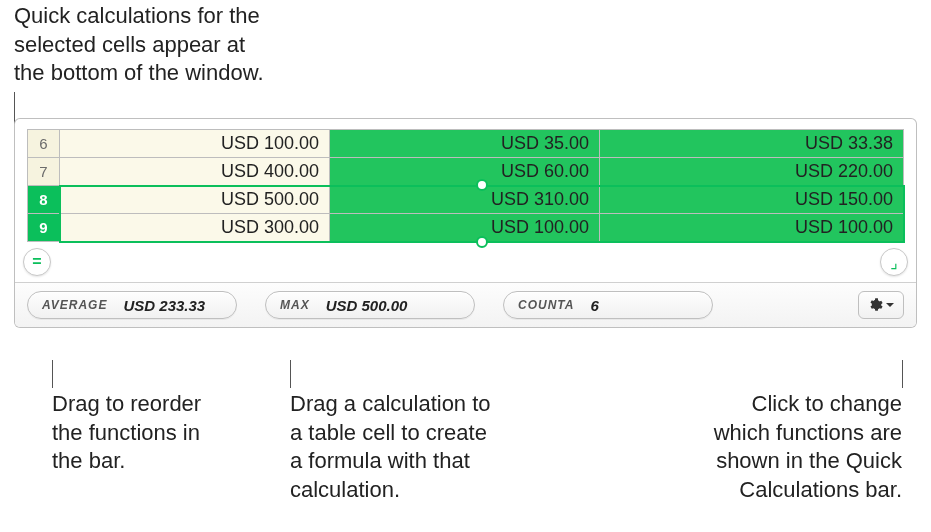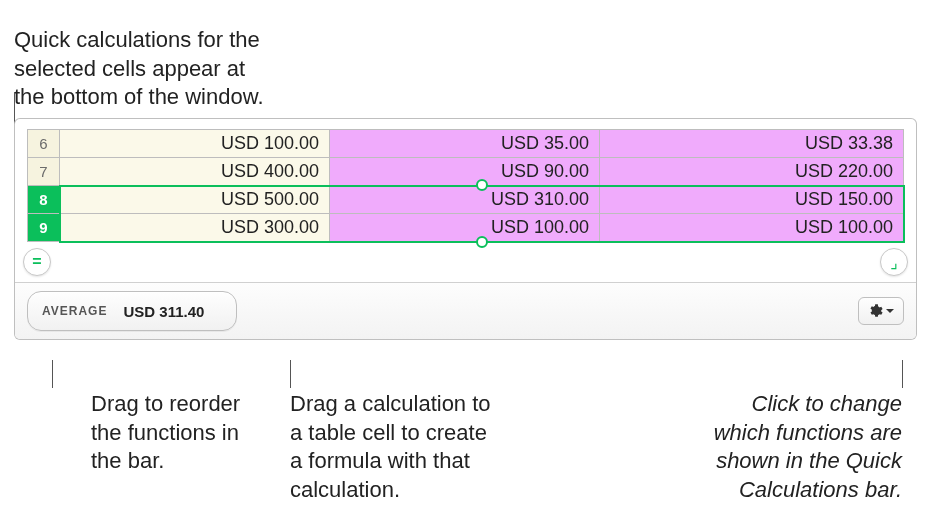--- a/index.html
+++ b/index.html
@@ -49,21 +49,21 @@
   col.c1 { width: 270px; }
   col.c2 { width: 270px; }
   col.c3 { }
   td {
     border: 1px solid #bdbdbd;
     height: 28px;
     padding: 0 10px;
     text-align: right;
     font-size: 18px;
     color: #222;
-    background: #f0abfc;
+    background: #22c55e;
   }
   td.rowhdr {
     width: 32px;
     text-align: center;
     padding: 0;
     font-size: 15px;
     color: #6b6b6b;
     background: #f6f3df;
     border-right: 1px solid #bdbdbd;
   }
@@ -101,32 +101,33 @@
   .corner-btn.rb { right: 8px; bottom: 6px; color: #0bbf5b; }
   .calc-bar {
     border-top: 1px solid #d0d0d0;
     background: linear-gradient(#fdfdfd, #f3f3f3);
     display: flex;
     align-items: center;
     padding: 8px 12px;
     gap: 28px;
   }
   .pill {
-    height: 40px;
+    height: 28px;
     border: 1px solid #bfbfbf;
     border-radius: 14px;
     background: linear-gradient(#fefefe, #f1f1f1);
     display: flex;
     align-items: center;
     padding: 0 30px 0 14px;
     gap: 16px;
     font-size: 14px;
     color: #333;
     box-shadow: inset 0 1px 0 #fff, 0 1px 0 rgba(0,0,0,0.05);
     min-width: 210px;
+    font-style: italic;
   }
   .pill .label {
     font-size: 12px;
     letter-spacing: 1px;
     color: #555;
     font-weight: 600;
   }
   .pill .val {
     font-size: 15px;
     font-weight: 700;
@@ -156,21 +157,21 @@
     position: absolute;
     width: 1px;
     background: #555;
   }
   .cb.right { text-align: right; }
 </style>
 </head>
 <body>
 
 <div class="callout-top">
-  <div style="white-space:pre-line;margin-top:24px;">Quick calculations for the
+  <div style="white-space:pre-line;">Quick calculations for the
 selected cells appear at
 the bottom of the window.</div>
 </div>
 <div class="callout-line-top"></div>
 
 <div class="panel">
   <div class="table-wrap">
     <table id="tbl">
       <colgroup>
         <col class="rowhdr">
@@ -181,21 +182,21 @@
       <tbody id="tbody">
           <tr>
             <td class="rowhdr">6</td>
             <td class="col1">USD 100.00</td>
             <td>USD 35.00</td>
             <td>USD 33.38</td>
           </tr>
           <tr>
             <td class="rowhdr">7</td>
             <td class="col1">USD 400.00</td>
-            <td>USD 90.00</td>
+            <td>USD 60.00</td>
             <td>USD 220.00</td>
           </tr>
           <tr class="sel">
             <td class="rowhdr">8</td>
             <td class="col1">USD 500.00</td>
             <td>USD 310.00</td>
             <td>USD 150.00</td>
           </tr>
           <tr class="sel">
             <td class="rowhdr">9</td>
@@ -215,54 +216,62 @@
     </div>
     <div class="corner-btn rb">
       <span>⌟</span>
     </div>
   </div>
 
   <div class="calc-bar" id="calcbar">
 
     <div class="pill">
         <span class="label">AVERAGE</span>
-        <span class="val">USD 311.40</span>
+        <span class="val">USD 233.33</span>
+      </div>
+      <div class="pill">
+        <span class="label">MAX</span>
+        <span class="val">USD 500.00</span>
+      </div>
+      <div class="pill">
+        <span class="label">COUNTA</span>
+        <span class="val">6</span>
       </div>
       <div class="spacer"></div>
     <div class="gear-btn">
       <span>
         <svg width="16" height="16" viewBox="0 0 24 24">
             <path fill="#333" d="M12 8a4 4 0 100 8 4 4 0 000-8zm9.4 4a7.6 7.6 0 00-.1-1.3l2.1-1.6-2-3.5-2.5 1a7.7 7.7 0 00-2.2-1.3L16.3 2h-4l-.4 2.6a7.7 7.7 0 00-2.2 1.3l-2.5-1-2 3.5 2.1 1.6a7.6 7.6 0 000 2.6l-2.1 1.6 2 3.5 2.5-1a7.7 7.7 0 002.2 1.3l.4 2.6h4l.4-2.6a7.7 7.7 0 002.2-1.3l2.5 1 2-3.5-2.1-1.6c.1-.4.1-.9.1-1.3z"></path>
           </svg>
       </span>
       <span>
         <svg width="10" height="10" viewBox="0 0 10 10">
             <path fill="#333" d="M1 3l4 4 4-4z"></path>
           </svg>
       </span>
     </div>
   </div>
 </div>
 
 <div class="callouts-bottom">
   <div class="cb-line" style="left:52px; top:-18px; height:28px;"></div>
   <div class="cb" style="left:52px; top:12px;">
-    <div style="white-space:pre-line;margin-left:39px;">Drag to reorder
+    <div style="white-space:pre-line;">Drag to reorder
 the functions in
 the bar.</div>
   </div>
 
   <div class="cb-line" style="left:290px; top:-18px; height:28px;"></div>
   <div class="cb" style="left:290px; top:12px;">
     <div style="white-space:pre-line;">Drag a calculation to
 a table cell to create
 a formula with that
 calculation.</div>
   </div>
 
   <div class="cb-line" style="left:902px; top:-18px; height:28px;"></div>
   <div class="cb right" style="right:29px; top:12px;">
-    <div style="white-space:pre-line;font-style:italic;">Click to change
+    <div style="white-space:pre-line;">Click to change
 which functions are
 shown in the Quick
 Calculations bar.</div>
   </div>
 </div>
 
 </body></html>

